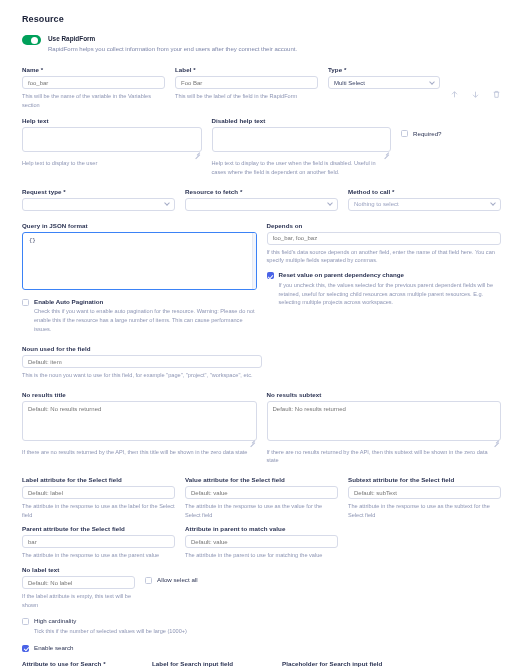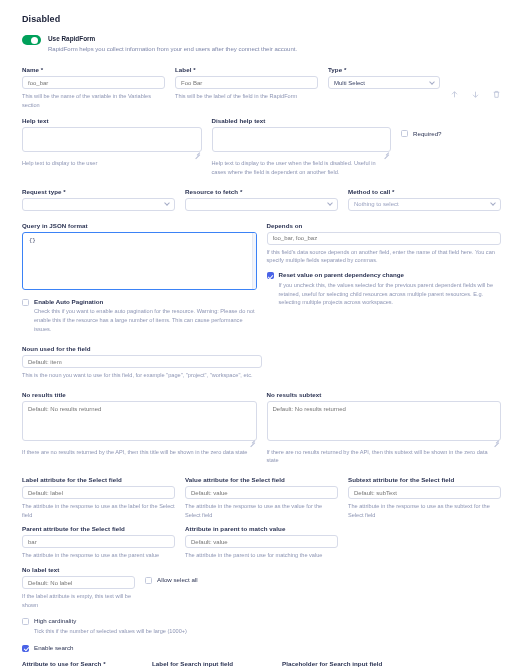--- a/index.html
+++ b/index.html
@@ -83,21 +83,21 @@
   .sp-l { margin-top: 11px; }
 
   .req-row { display: flex; align-items: center; gap: 5px; padding-top: 12px; }
   .req-label { font-size: 6.2px; color: #2b3353; }
 </style>
 </head>
 <body>
 
 <div class="page">
 
-  <div class="app-title">Disabled</div>
+  <div class="app-title">Resource</div>
 
   <div class="toggle-row">
     <div class="toggle"></div>
     <div class="toggle-texts">
       <div class="toggle-title">Use RapidForm</div>
       <div class="toggle-sub">RapidForm helps you collect information from your end users after they connect their account.</div>
     </div>
   </div>
 
   <div class="row">

